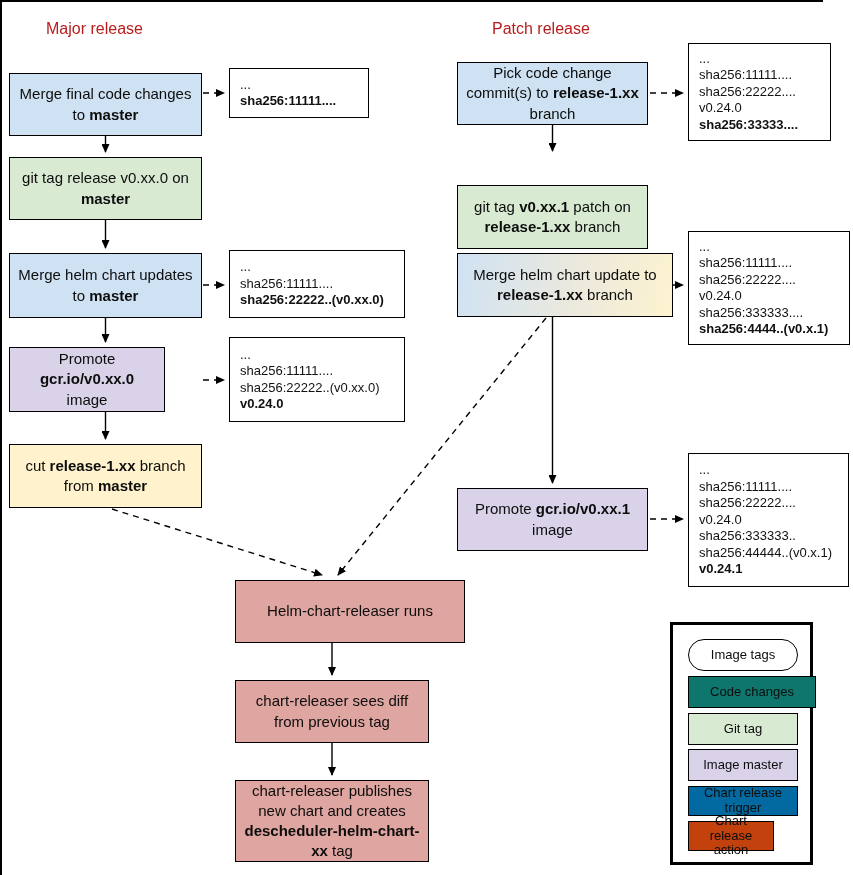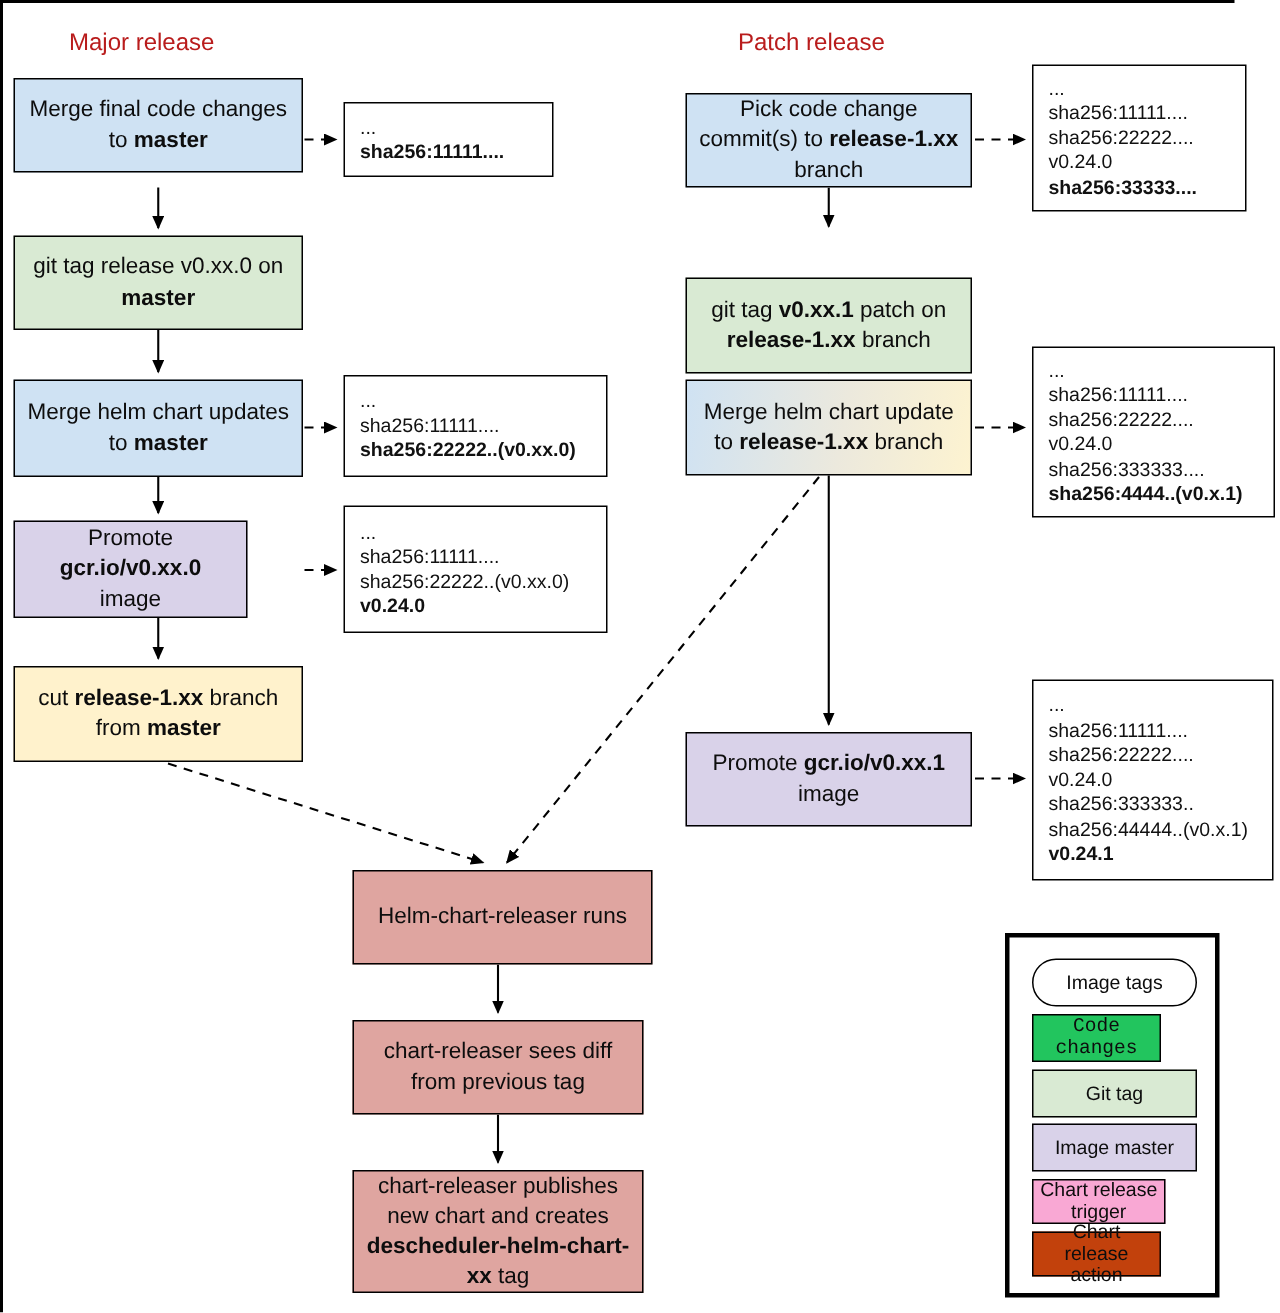--- a/index.html
+++ b/index.html
@@ -57,21 +57,21 @@
     <line class="dash" x1="203" y1="285" x2="224" y2="285" marker-end="url(#ah)"></line>
     <line class="dash" x1="203" y1="380" x2="224" y2="380" marker-end="url(#ah)"></line>
     <line class="dash" x1="650" y1="93" x2="683" y2="93" marker-end="url(#ah)"></line>
     <line class="dash" x1="650" y1="285" x2="683" y2="285" marker-end="url(#ah)"></line>
     <line class="dash" x1="650" y1="519" x2="683" y2="519" marker-end="url(#ah)"></line>
 
     <line class="dash" x1="112" y1="509" x2="322" y2="575" marker-end="url(#ah)"></line>
     <line class="dash" x1="546" y1="318" x2="338" y2="575" marker-end="url(#ah)"></line>
   </svg>
 
-  <div class="node" style="left: 9px; top: 52px; width: 193px; height: 63px; background: rgb(207, 226, 243);">
+  <div class="node" style="left: 9px; top: 73px; width: 193px; height: 63px; background: rgb(207, 226, 243);">
       <span><span>Merge final code changes to </span><span class="b">master</span></span>
     </div>
   <div class="node" style="left: 9px; top: 157px; width: 193px; height: 63px; background: rgb(217, 234, 211);">
       <span><span>git tag release v0.xx.0 on </span><span class="b">master</span></span>
     </div>
   <div class="node" style="left: 9px; top: 253px; width: 193px; height: 65px; background: rgb(207, 226, 243);">
       <span><span>Merge helm chart updates to </span><span class="b">master</span></span>
     </div>
   <div class="node" style="left: 9px; top: 347px; width: 156px; height: 65px; background: rgb(217, 210, 233);">
       <span><span>Promote </span><span class="b">gcr.io/v0.xx.0</span><span> image</span></span>
@@ -95,21 +95,21 @@
       <div>sha256:22222..(v0.xx.0)</div>
       <div class="b">v0.24.0</div>
     </div>
 
   <div class="node" style="left: 457px; top: 62px; width: 191px; height: 63px; background: rgb(207, 226, 243);">
       <span><span>Pick code change commit(s) to </span><span class="b">release-1.xx</span><span> branch</span></span>
     </div>
   <div class="node" style="left: 457px; top: 156px; width: 191px; height: 64px; background: rgb(217, 234, 211); margin-top: 29px;">
       <span><span>git tag </span><span class="b">v0.xx.1</span><span> patch on </span><span class="b">release-1.xx</span><span> branch</span></span>
     </div>
-  <div class="node" style="left: 457px; top: 253px; width: 191px; height: 64px; background: linear-gradient(100deg, rgb(207, 226, 243) 0%, rgb(236, 233, 221) 55%, rgb(253, 243, 208) 100%); justify-content: center;">
+  <div class="node" style="left: 457px; top: 253px; width: 216px; height: 64px; background: linear-gradient(100deg, rgb(207, 226, 243) 0%, rgb(236, 233, 221) 55%, rgb(253, 243, 208) 100%); justify-content: center;">
       <span><span>Merge helm chart update to </span><span class="b">release-1.xx</span><span> branch</span></span>
     </div>
   <div class="node" style="left: 457px; top: 488px; width: 191px; height: 63px; background: rgb(217, 210, 233);">
       <span><span>Promote </span><span class="b">gcr.io/v0.xx.1</span><span> image</span></span>
     </div>
 
   <div class="ann" style="left:688px;top:43px;width:143px;height:98px;">
       <div>...</div>
       <div>sha256:11111....</div>
       <div>sha256:22222....</div>
@@ -127,32 +127,32 @@
   <div class="ann" style="left:688px;top:453px;width:161px;height:134px;">
       <div>...</div>
       <div>sha256:11111....</div>
       <div>sha256:22222....</div>
       <div>v0.24.0</div>
       <div>sha256:333333..</div>
       <div>sha256:44444..(v0.x.1)</div>
       <div class="b">v0.24.1</div>
     </div>
 
-  <div class="node" style="left: 235px; top: 580px; width: 200px; height: 63px; background: rgb(223, 165, 160);">
+  <div class="node" style="left: 235px; top: 580px; width: 230px; height: 63px; background: rgb(223, 165, 160);">
       <span><span>Helm-chart-releaser runs</span></span>
     </div>
   <div class="node" style="left: 235px; top: 680px; width: 194px; height: 63px; background: rgb(223, 165, 160);">
       <span><span>chart-releaser sees diff from previous tag</span></span>
     </div>
   <div class="node" style="left: 235px; top: 780px; width: 194px; height: 82px; background: rgb(223, 165, 160);">
       <span><span>chart-releaser publishes new chart and creates </span><span class="b">descheduler-helm-chart-xx</span><span> tag</span></span>
     </div>
 
   <div class="legend" style="left:670px;top:622px;width:143px;height:243px;">
     <div class="legend-item" style="left: 15px; top: 14px; width: 110px; height: 32px; background: rgb(255, 255, 255); border-radius: 16px;">Image tags</div>
-    <div class="legend-item" style="left: 15px; top: 51px; width: 86px; height: 32px; background: #22c55e; font-family: Liberation Mono, monospace;">Code changes</div>
+    <div class="legend-item" style="left: 15px; top: 51px; width: 128px; height: 32px; background: #0f766e;">Code changes</div>
     <div class="legend-item" style="left: 15px; top: 88px; width: 110px; height: 32px; background: rgb(217, 234, 211);">Git tag</div>
     <div class="legend-item" style="left: 15px; top: 124px; width: 110px; height: 32px; background: rgb(217, 210, 233);">Image master</div>
-    <div class="legend-item" style="left: 15px; top: 161px; width: 89px; height: 30px; background: #f9a8d4;">Chart release trigger</div>
+    <div class="legend-item" style="left: 15px; top: 161px; width: 110px; height: 30px; background: #0369a1;">Chart release trigger</div>
     <div class="legend-item" style="left: 15px; top: 196px; width: 86px; height: 30px; background: #c2410c;">Chart release action</div>
   </div>
 
 </div>
 
 </body></html>

